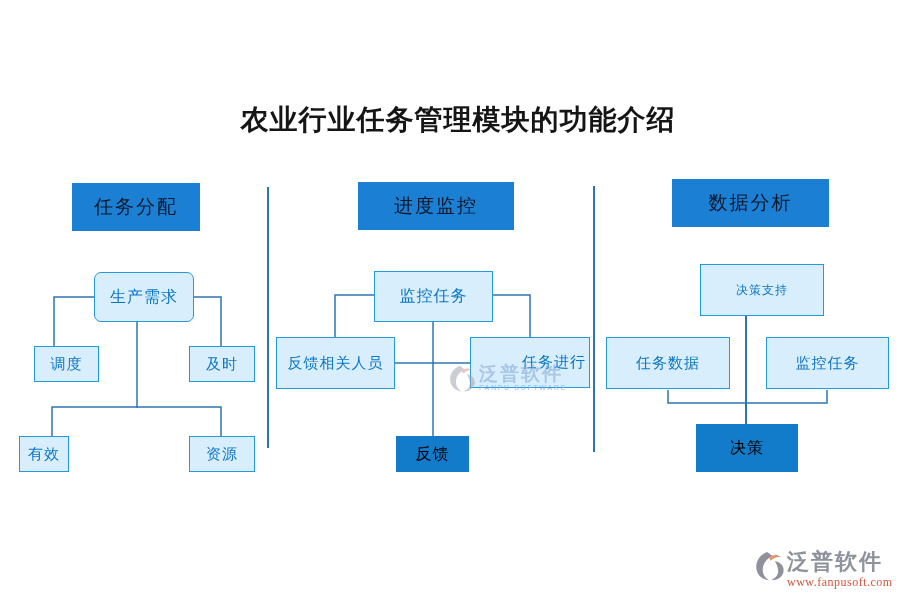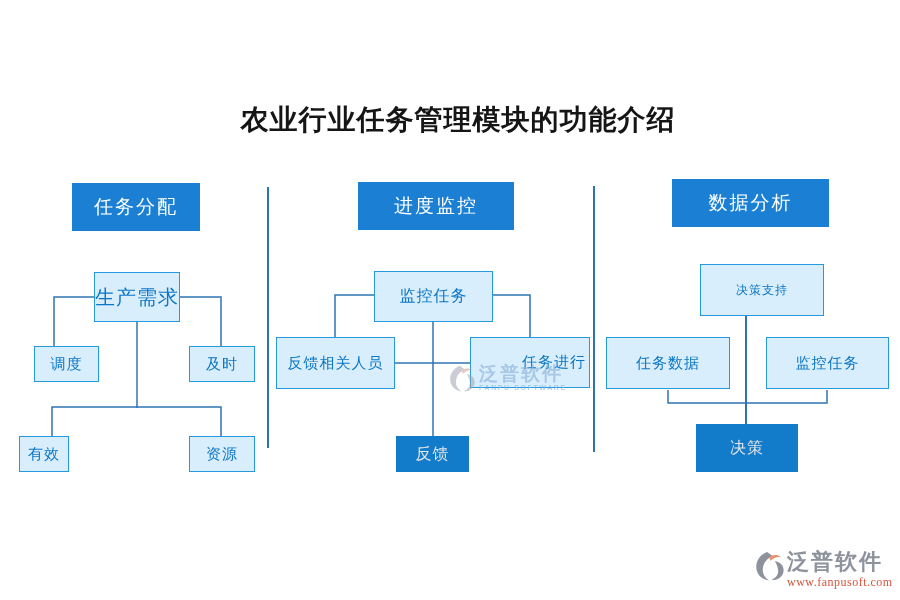--- a/index.html
+++ b/index.html
@@ -11,30 +11,30 @@
     position:absolute;top:101px;left:0;width:100%;text-align:center;
     font-family:"Liberation Serif","DejaVu Serif",serif;font-weight:700;
     font-size:28px;letter-spacing:1px;color:var(--title-text,#151515);padding-left:8px;
   }
   .wires{position:absolute;top:0;left:0;}
   .wires .conn{stroke:var(--connector,#2e74b5);fill:none;stroke-width:1.5;}
   .wires .conn-thick{stroke:var(--connector,#2e74b5);fill:none;stroke-width:2;}
   .wires .divider{stroke:var(--connector,#2e74b5);fill:none;stroke-width:2;}
   .hdr{
     position:absolute;display:flex;align-items:center;justify-content:center;
-    background:var(--header-bg,#1b7fd4);color:#ffffff;font-size:19px;letter-spacing:2px;
+    background:var(--header-bg,#1b7fd4);color:#0f172a;font-size:19px;letter-spacing:2px;
   }
   .node{
     position:absolute;display:flex;align-items:center;justify-content:center;
     background:var(--node-fill,#d9eefc);border:1px solid var(--node-border,#2499dd);
     box-sizing:border-box;color:var(--node-text,#0b76c4);font-size:15px;letter-spacing:1px;
   }
   .node.solid{
     background:var(--solid-node-bg,#127bca);border-color:var(--solid-node-bg,#127bca);
-    color:#e5e5e5;font-size:16px;text-align:center;
+    color:#000000;font-size:16px;text-align:center;
   }
   .wm{
     position:absolute;left:449px;top:363px;display:flex;align-items:flex-start;
     gap:3px;opacity:.55;pointer-events:none;
   }
   .wm-icon{width:27px;height:27px;margin-top:2px;}
   .wm-name{font-size:19px;font-weight:700;color:#7fa8d4;letter-spacing:2px;line-height:21px;}
   .wm-sub{font-size:7px;color:#6fa9df;letter-spacing:1.6px;font-weight:700;}
   .brand{position:absolute;left:755px;top:549px;display:flex;align-items:flex-start;gap:2px;}
   .brand-icon{width:30px;height:30px;margin-top:2px;}
@@ -67,21 +67,21 @@
     <line class="conn" x1="395" y1="363" x2="470" y2="363"></line>
 
     <line class="conn-thick" x1="746" y1="316" x2="746" y2="424"></line>
     <polyline class="conn" points="668,390 668,403 827,403 827,390"></polyline>
   </svg>
 
   <div class="hdr" style="left:72px;top:183px;width:128px;height:48px;">任务分配</div>
   <div class="hdr" style="left:358px;top:182px;width:156px;height:48px;">进度监控</div>
   <div class="hdr" style="left:672px;top:179px;width:157px;height:48px;">数据分析</div>
 
-  <div class="node" style="left:94px;top:272px;width:86px;height:50px;font-size:20px;">生产需求</div>
+  <div class="node" style="left:94px;top:272px;width:100px;height:50px;font-size:16px;border-radius:7px;">生产需求</div>
   <div class="node" style="left:34px;top:346px;width:65px;height:36px;">调度</div>
   <div class="node" style="left:189px;top:346px;width:66px;height:36px;">及时</div>
   <div class="node" style="left:19px;top:436px;width:50px;height:36px;">有效</div>
   <div class="node" style="left:189px;top:436px;width:66px;height:36px;">资源</div>
 
   <div class="node" style="left:374px;top:271px;width:119px;height:51px;font-size:16px;">监控任务</div>
   <div class="node" style="left:276px;top:337px;width:119px;height:52px;">反馈相关人员</div>
   <div class="node" style="left:470px;top:337px;width:120px;height:51px;padding-left:48px;">任务进行</div>
   <div class="node solid" style="left:396px;top:436px;width:73px;height:36px;">反馈</div>
 

